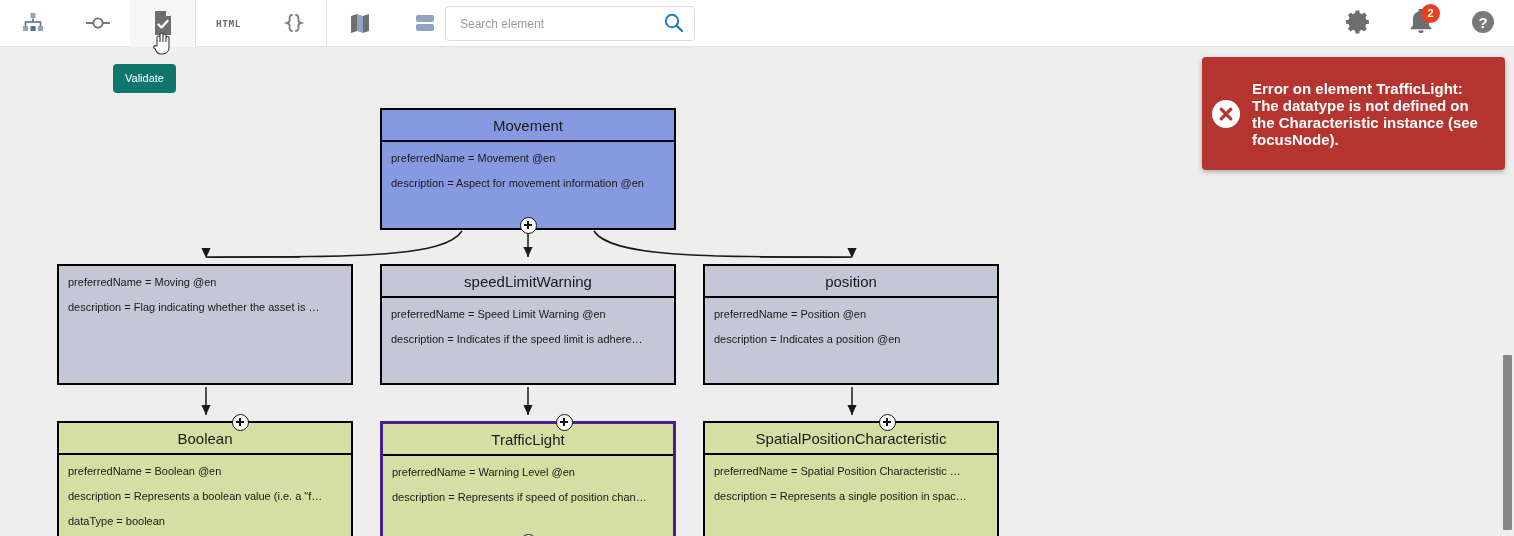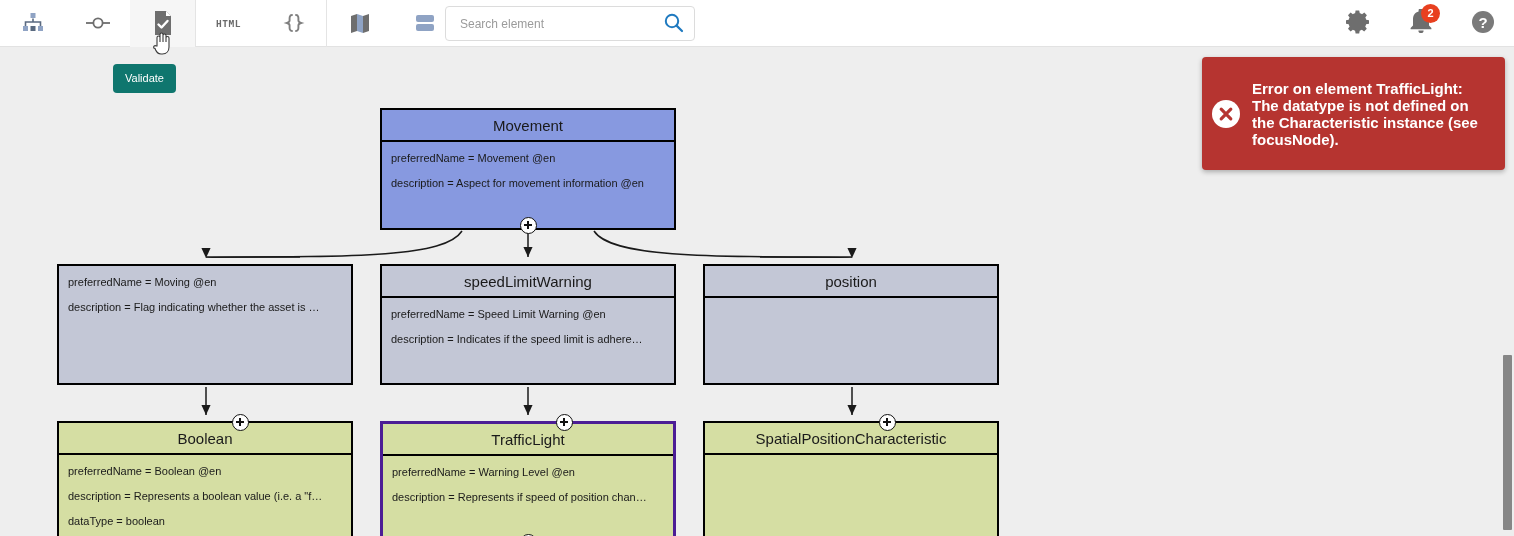--- a/index.html
+++ b/index.html
@@ -326,20 +326,24 @@
     <div class="node gray" style="left:380px; top:203px; width:296px; height:121px;">
       <div class="node-title">speedLimitWarning</div>
       <div class="node-body">
         <div class="node-attr">preferredName = Speed Limit Warning @en</div>
         <div class="node-attr">description = Indicates if the speed limit is adhere…</div>
       </div>
     </div>
 
     <div class="node gray" style="left:703px; top:203px; width:296px; height:121px;">
       <div class="node-title">position</div>
+      <div class="node-body">
+        <div class="node-attr">preferredName = Position @en</div>
+        <div class="node-attr">description = Indicates a position @en</div>
+      </div>
     </div>
 
     <div class="node green" style="left:57px; top:360px; width:296px; height:129px;">
       <div class="node-title">Boolean</div>
       <div class="node-body">
         <div class="node-attr">preferredName = Boolean @en</div>
         <div class="node-attr">description = Represents a boolean value (i.e. a "f…</div>
         <div class="node-attr">dataType = boolean</div>
       </div>
     </div>
@@ -350,20 +354,24 @@
       <div class="node-body">
         <div class="node-attr">preferredName = Warning Level @en</div>
         <div class="node-attr">description = Represents if speed of position chan…</div>
       </div>
     </div>
     <div class="plus" style="left:556px; top:353px;"></div>
     <div class="plus" style="left:520px; top:473px;"></div>
 
     <div class="node green" style="left:703px; top:360px; width:296px; height:129px;">
       <div class="node-title">SpatialPositionCharacteristic</div>
+      <div class="node-body">
+        <div class="node-attr">preferredName = Spatial Position Characteristic …</div>
+        <div class="node-attr">description = Represents a single position in spac…</div>
+      </div>
     </div>
     <div class="plus" style="left:879px; top:353px;"></div>
 
   </div>
 
   <div class="toast">
     <div class="toast-icon">
       <svg width="26" height="26" viewBox="0 0 26 26">
         <circle cx="13" cy="13" r="12" fill="#ffffff"></circle>
         <circle cx="13" cy="13" r="11" fill="#ffffff" stroke="#b63430" stroke-width="0"></circle>

